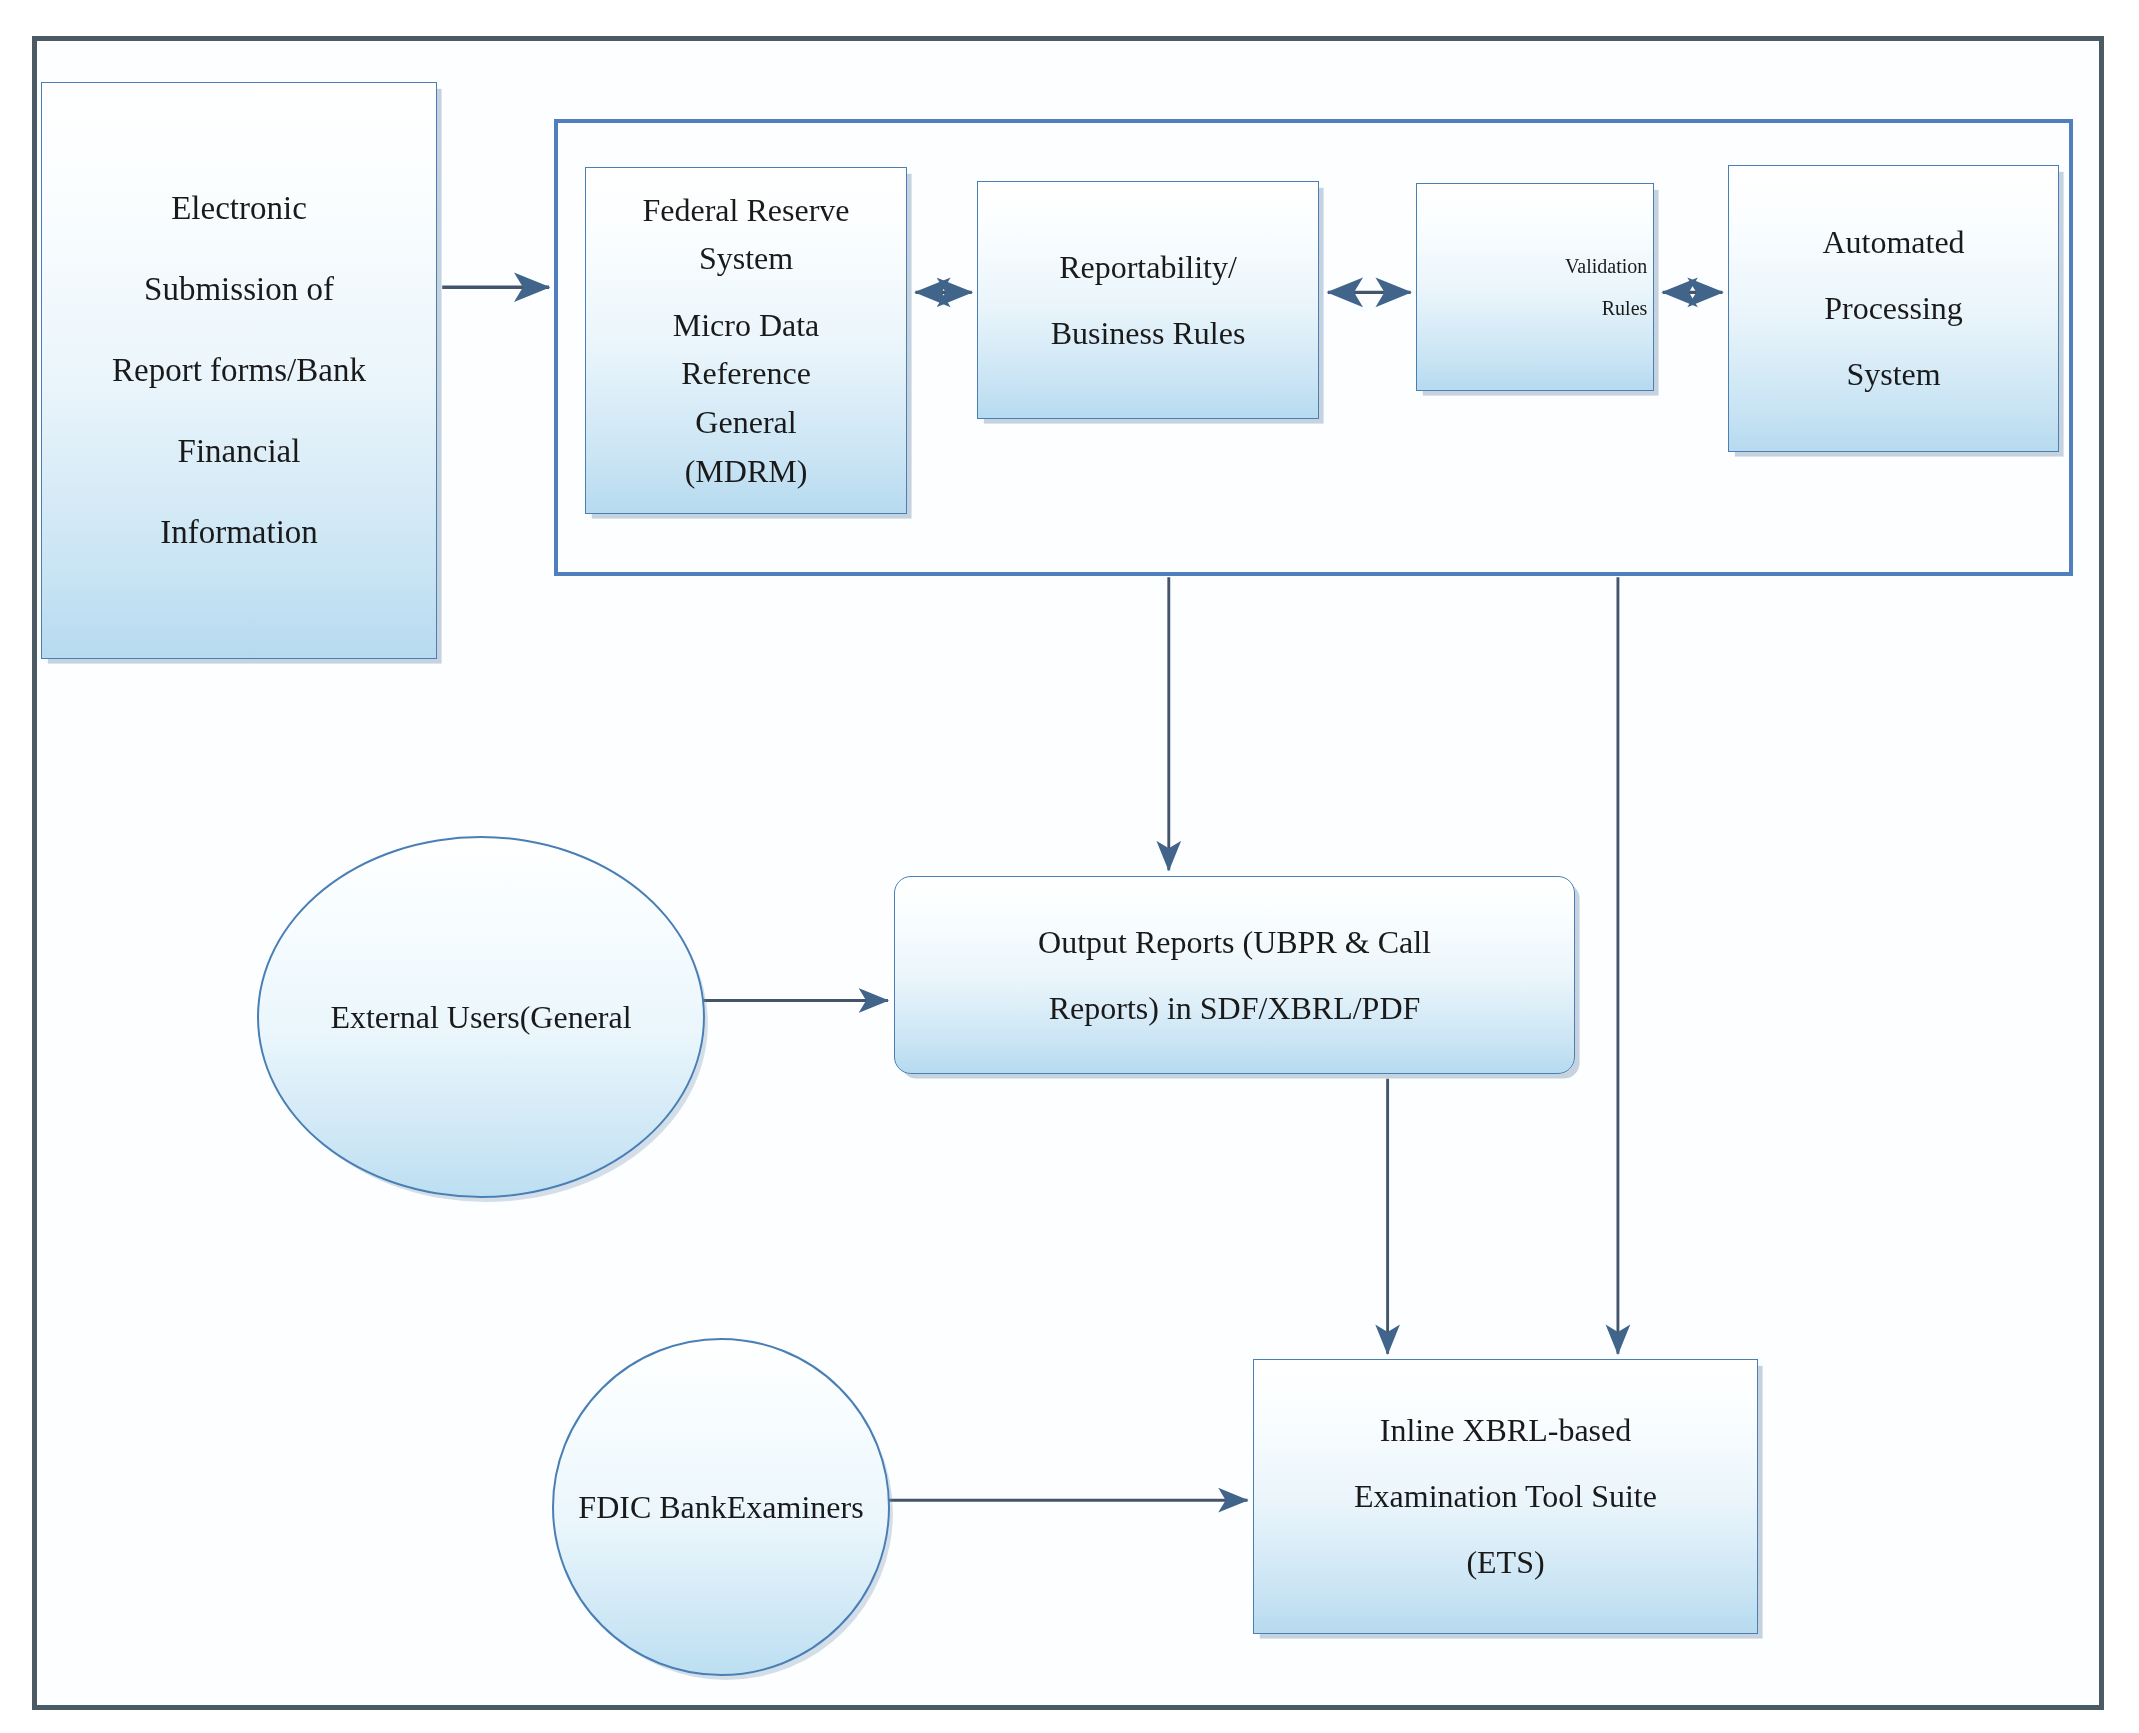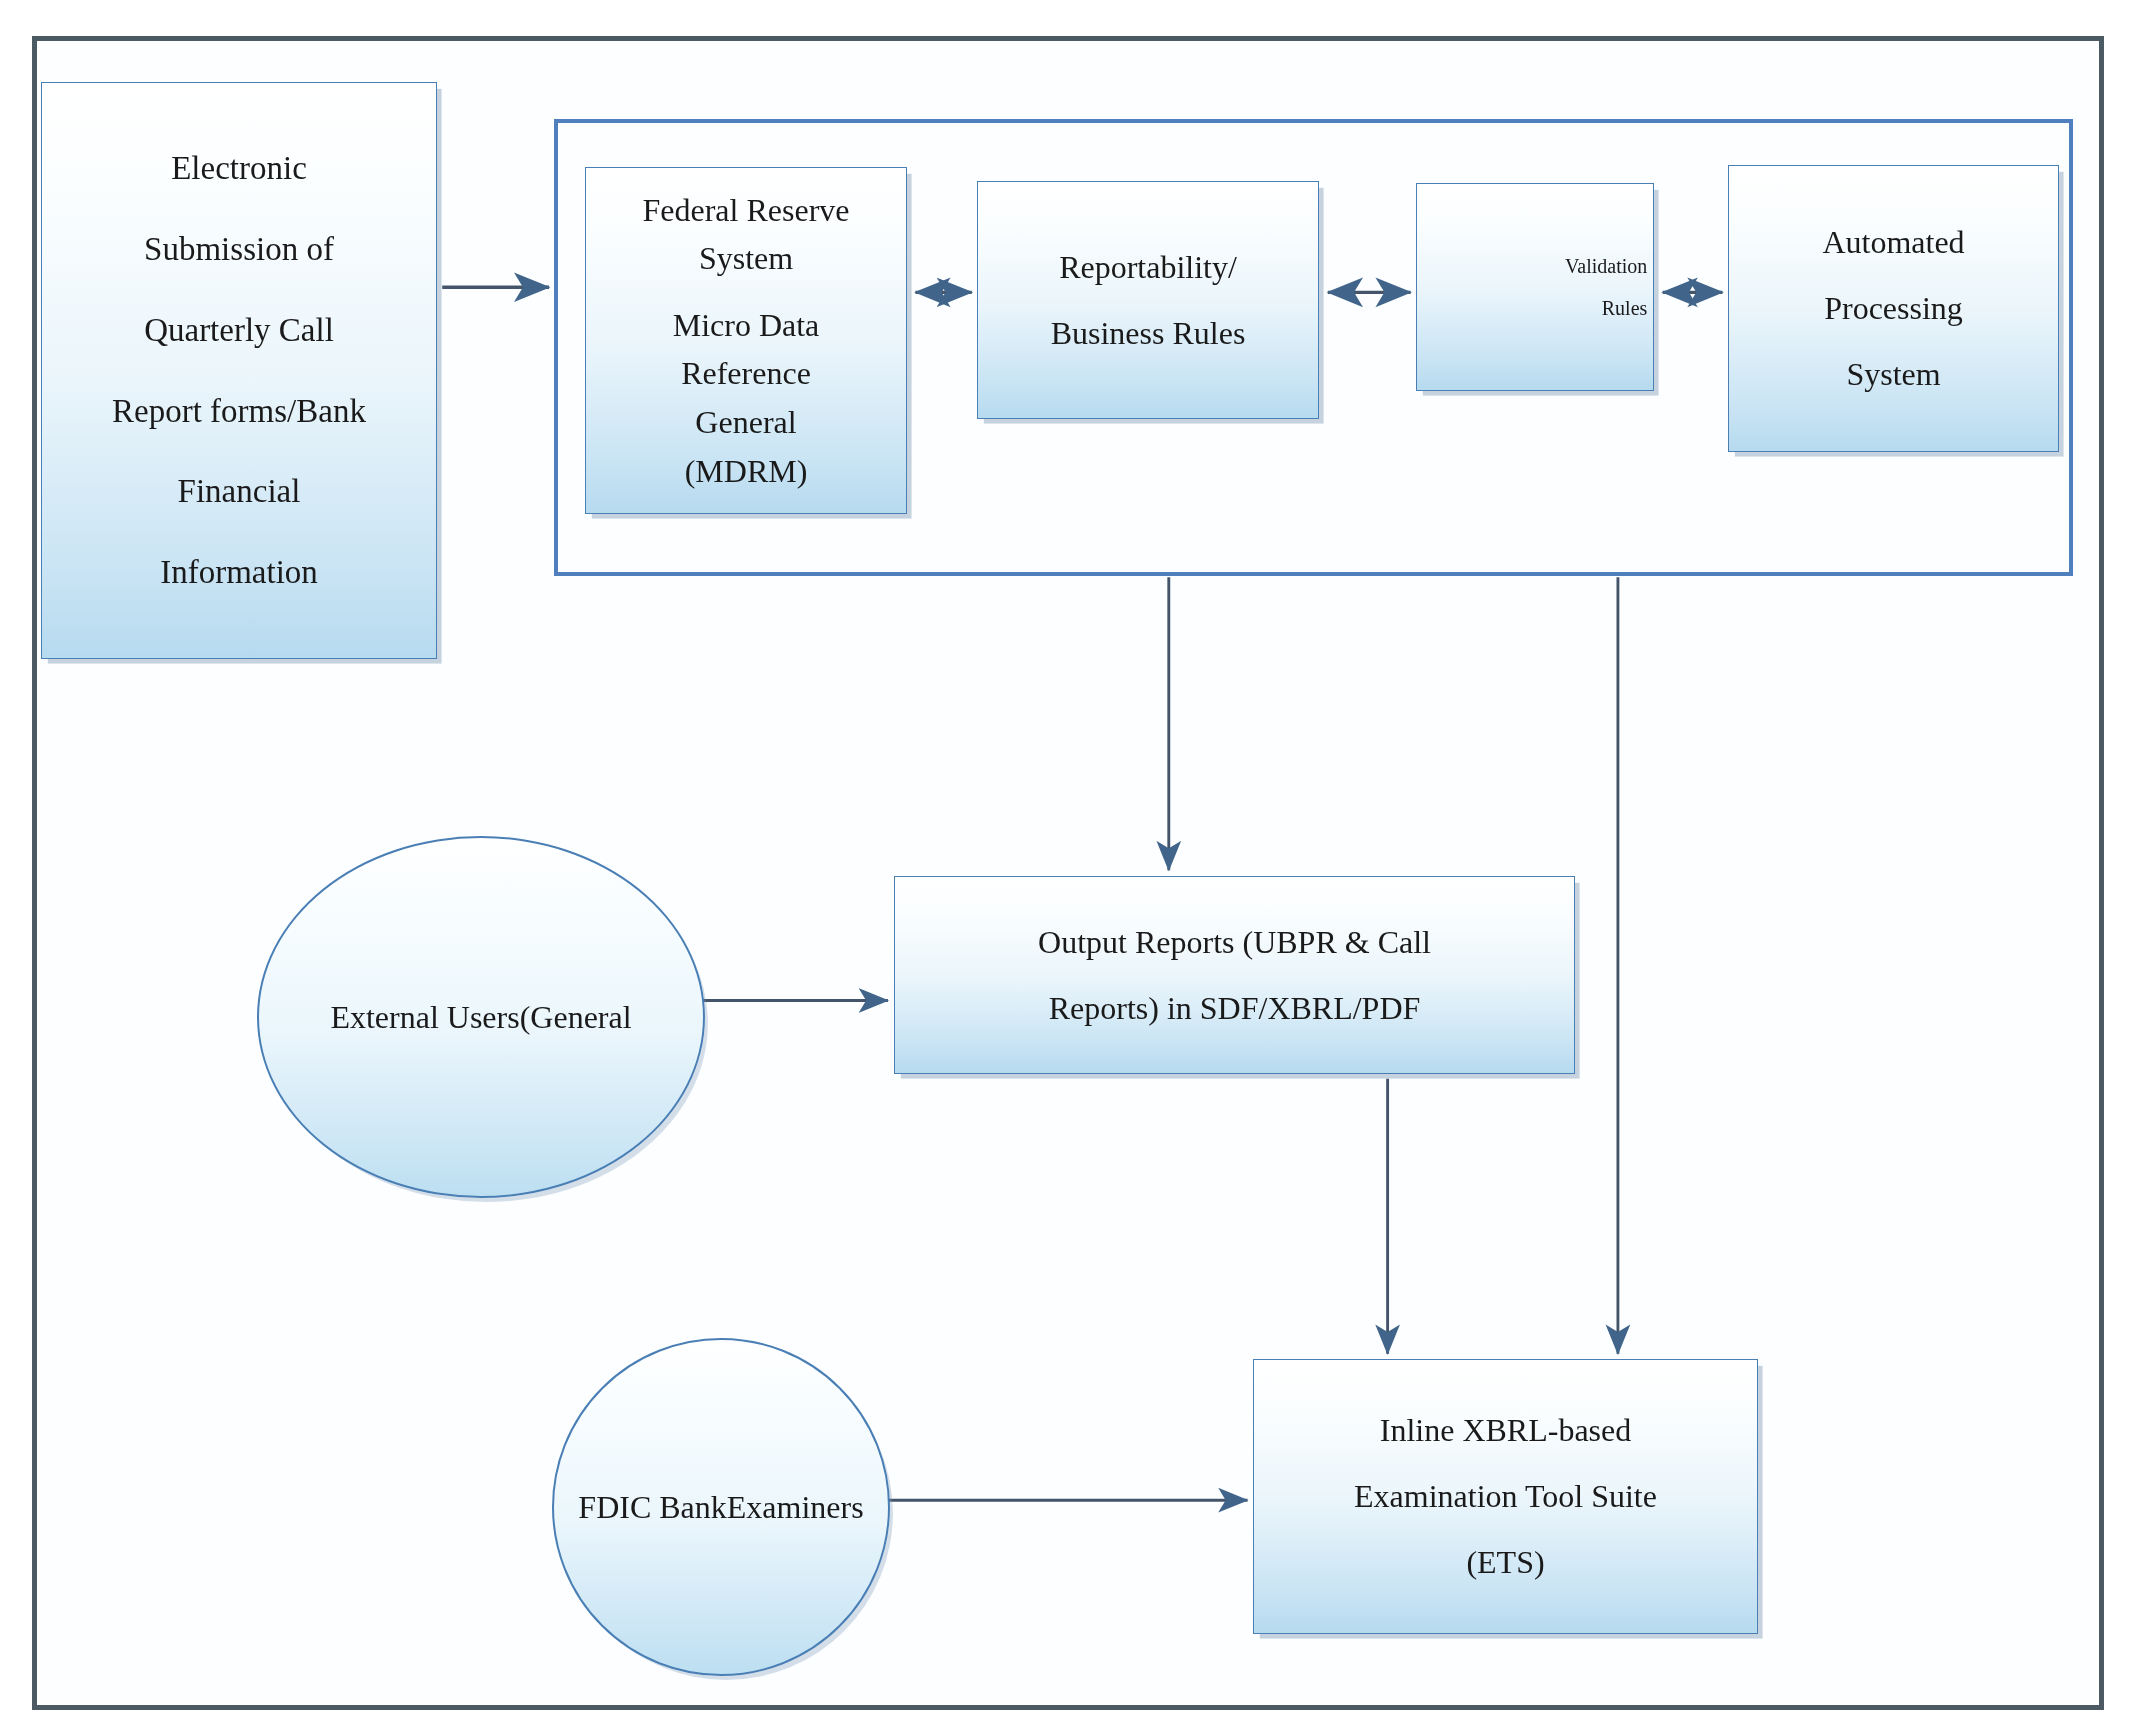--- a/index.html
+++ b/index.html
@@ -108,20 +108,21 @@
     font-size: 20px;
     text-align: right;
   }
   #node-automated-processing {
     left: 1728px; top: 165px; width: 331px; height: 287px;
     font-size: 32px;
   }
   #node-output-reports {
     left: 894px; top: 876px; width: 681px; height: 198px;
     font-size: 32px;
+    border-radius: 17px;
   }
   #node-ets {
     left: 1253px; top: 1359px; width: 505px; height: 275px;
     font-size: 32px;
   }
 
   #ellipse-external-users {
     left: 257px;  top: 836px; width: 448px; height: 362px;
     font-size: 32px;
   }
@@ -190,21 +191,20 @@
     </g>
 
     <g>
       <line x1="1546" y1="2612" x2="2172" y2="2612" stroke="#44546a" stroke-width="5" marker-end="url(#ah)"></line>
     </g>
   </svg>
 
   <div class="node" id="node-electronic-submission">
     <span class="line">Electronic</span>
     <span class="line">Submission of</span>
-    <span class="line">Quarterly Call</span>
     <span class="line">Report forms/Bank</span>
     <span class="line">Financial</span>
     <span class="line">Information</span>
   </div>
 
   <div class="node" id="node-federal-reserve">
     <span class="line">Federal Reserve</span>
     <span class="line">System</span>
     <span class="gap"></span>
     <span class="line">Micro Data</span>

